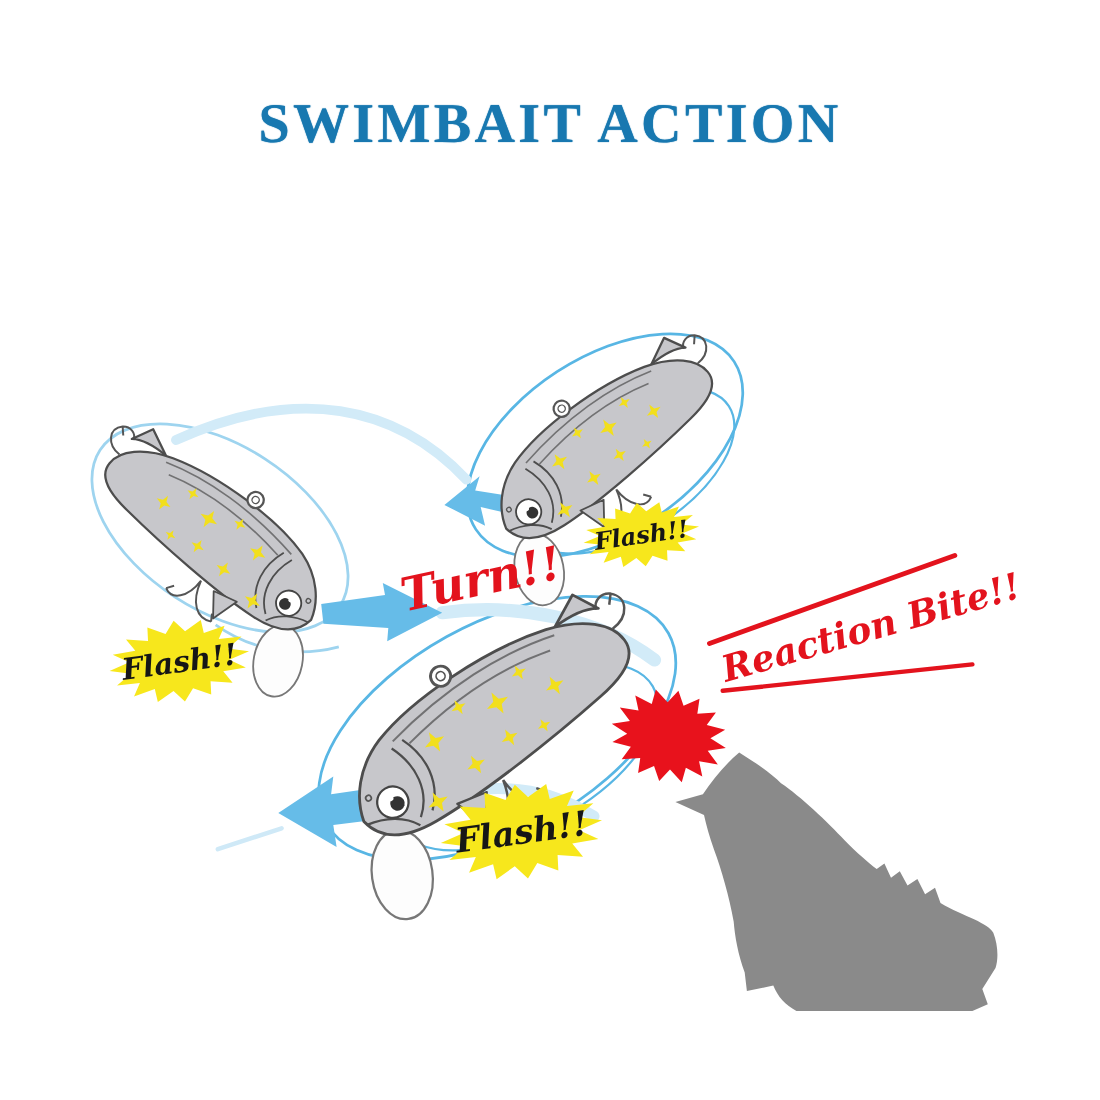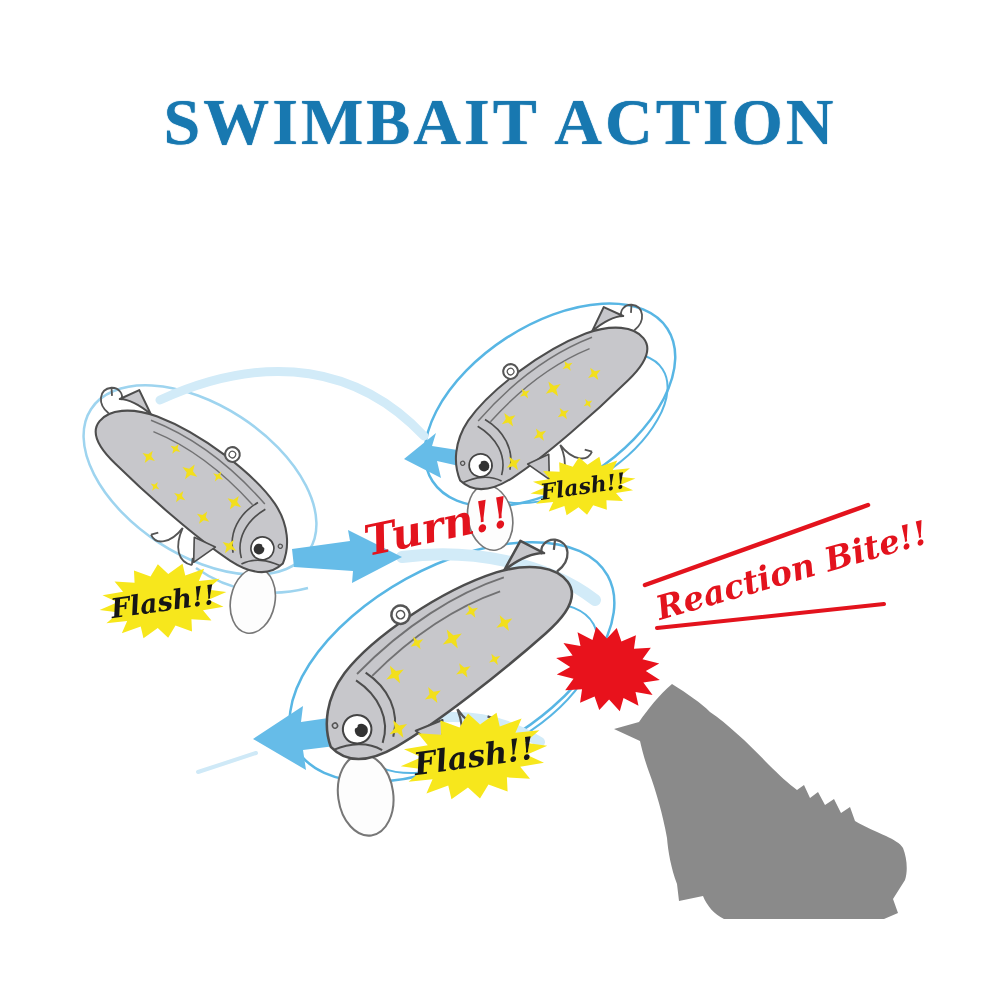--- a/index.html
+++ b/index.html
@@ -1,19 +1,19 @@
 <!DOCTYPE html>
 <html><head>
 <meta charset="utf-8">
 <style>
   html,body{margin:0;padding:0;background:#fff;}
   #canvas{position:relative;width:1000px;height:1000px;background:#ffffff;overflow:hidden;
           font-family:"Liberation Serif", serif;}
   #title{position:absolute;left:0;top:84px;width:1000px;margin:0;text-align:center;
-         font-family:"Liberation Serif", serif;font-weight:700;font-size:66px;
+         font-family:"Liberation Serif", serif;font-weight:700;font-size:51px;
          letter-spacing:3px;color:#1878b0;
          text-shadow:0 0 1px #1878b0;}
   svg{position:absolute;left:0;top:0;}
   .script{font-family:"DejaVu Serif", serif;font-style:italic;font-weight:bold;}
 </style>
 </head>
 <body>
 
 <div id="canvas">
 

